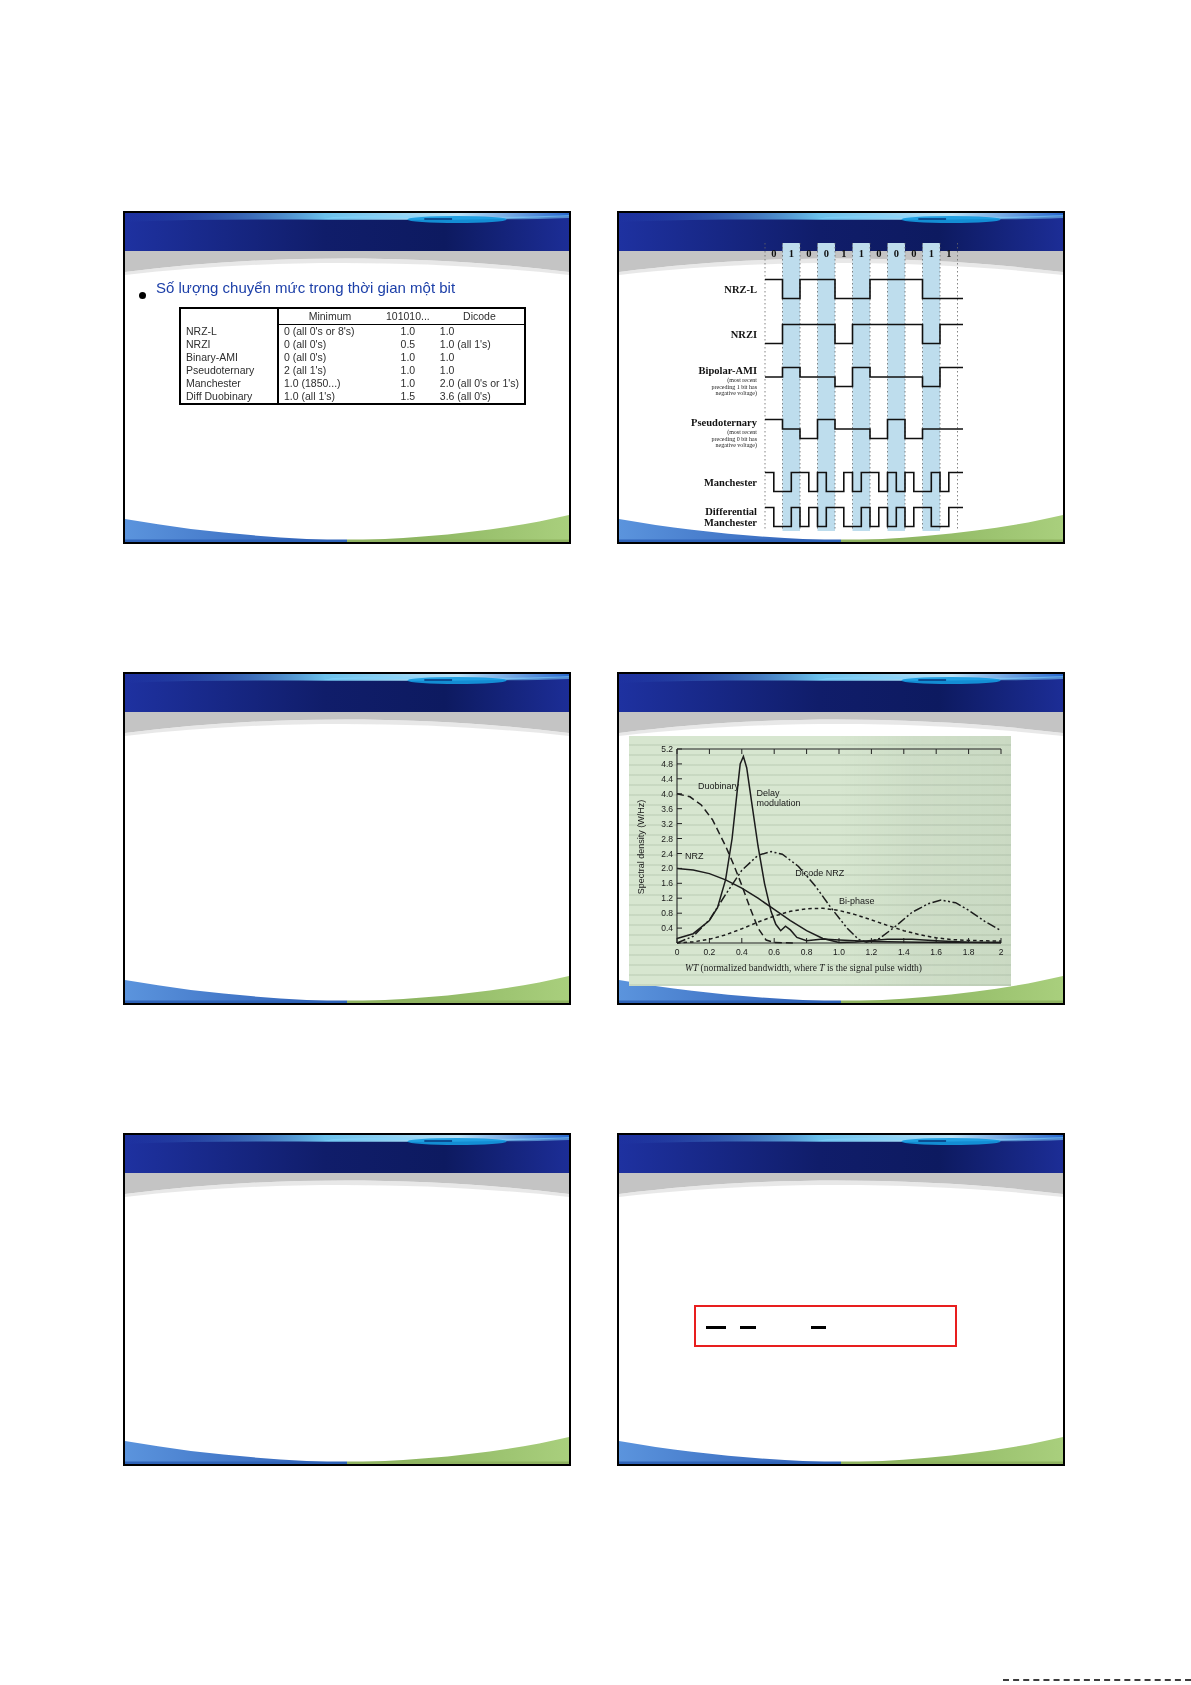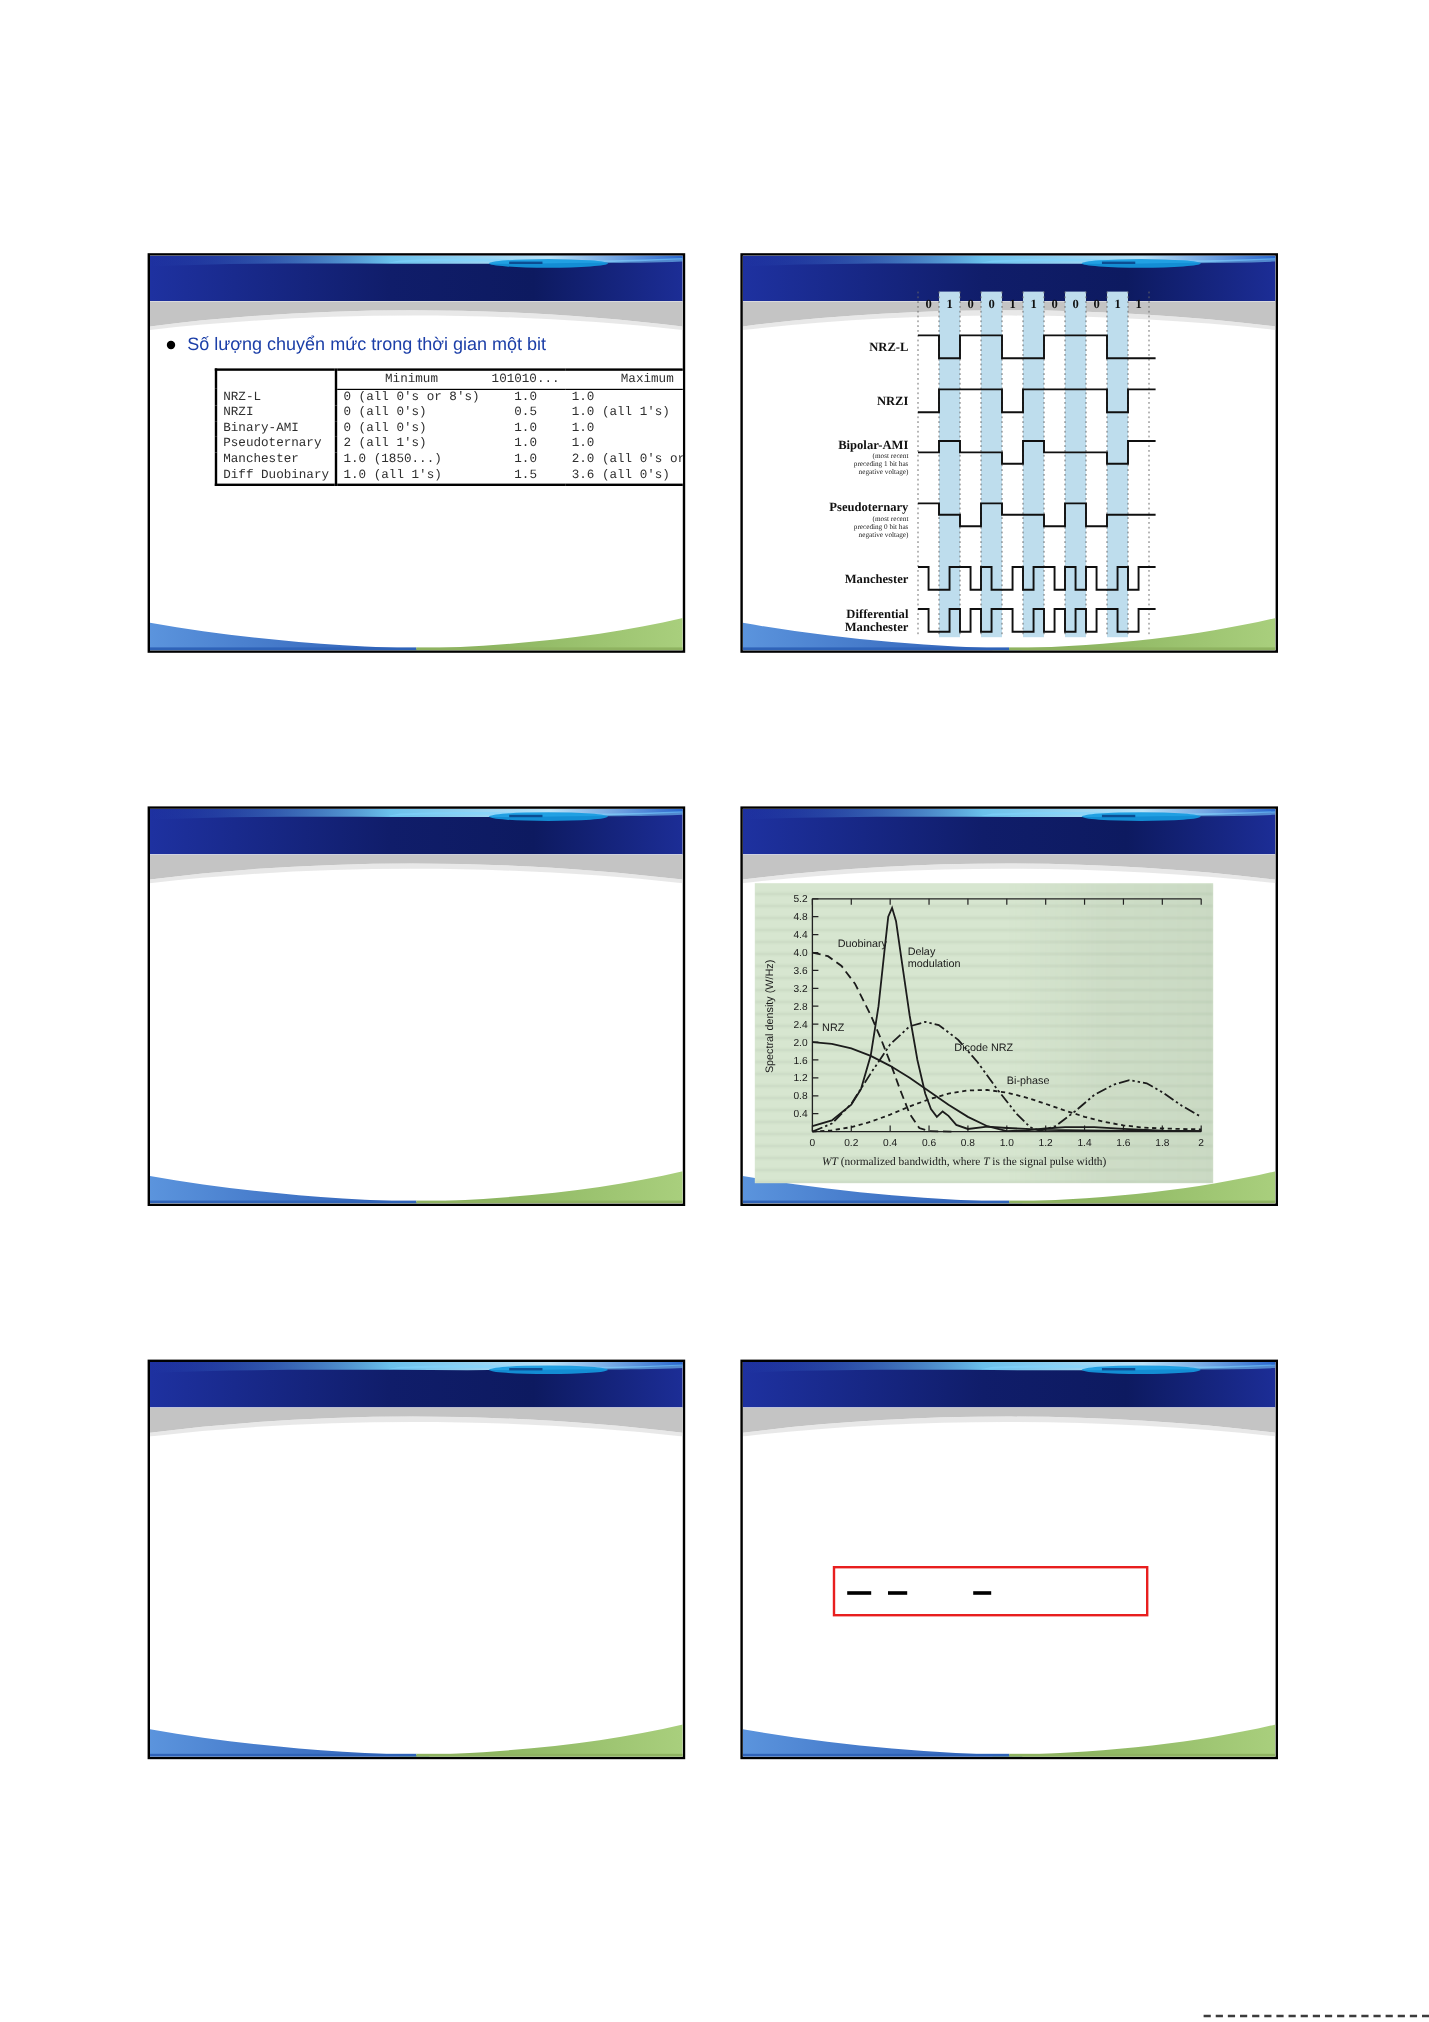--- a/index.html
+++ b/index.html
@@ -7,25 +7,25 @@
   .page{position:absolute;inset:0;background:#fff;}
 
   .slide{position:absolute;width:448px;height:333px;background:#fff;
          border:2px solid #000;box-sizing:border-box;overflow:hidden;}
   .hdr{position:absolute;top:0;left:0;width:100%;height:38px;display:block;}
   .gsw{position:absolute;top:38px;left:0;width:100%;height:24px;display:block;}
   .ftr{position:absolute;bottom:0;left:0;width:100%;height:30px;display:block;}
 
   
   .s1-body{position:absolute;top:64px;left:14px;right:8px;z-index:2;}
-  .brow{display:flex;gap:10px;margin-bottom:8px;}
+  .brow{display:flex;gap:10px;margin-bottom:8px;align-items:flex-end;}
   .bdot{width:7px;height:7px;border-radius:50%;background:#000;margin-top:7px;flex:none;}
   .btext{color:#1c3fa8;font-size:15px;line-height:1.45;max-width:398px;}
   table.ttable{border-collapse:collapse;margin:5px 0 0 40px;
-    font-family:Liberation Mono, monospace;font-size:10.5px;color:#2e2e2e;
+    font-family:Liberation Sans, sans-serif;font-size:10.5px;color:#2e2e2e;
     border:2.5px solid #000;background:#fff;}
   table.ttable td{padding:0 5px;height:13px;line-height:12px;white-space:nowrap;}
   table.ttable td:first-child{border-right:2.5px solid #000;min-width:86px;}
   table.ttable thead td{text-align:center;height:15px;}
   table.ttable thead td:not(:first-child){border-bottom:1.5px solid #000;}
   table.ttable tbody td:nth-child(3){text-align:center;min-width:40px;}
   table.ttable tbody td:nth-child(2){min-width:92px;}
 
   
   .wavesvg{position:absolute;inset:0;width:448px;height:333px;z-index:2;}
@@ -99,21 +99,21 @@
       <div class="brow">
         <span class="bdot"></span>
         <span class="btext">Số lượng chuyển mức trong thời gian một bit</span>
       </div>
       <table class="ttable" id="ttable">
           <thead>
             <tr>
               <td></td>
               <td>Minimum</td>
               <td>101010...</td>
-              <td>Maximum</td>
+              <td>Dicode</td>
             </tr>
           </thead>
           <tbody>
             <tr>
               <td>NRZ-L</td>
               <td>0 (all 0's or 8's)</td>
               <td>1.0</td>
               <td>1.0</td>
             </tr>
             <tr>

